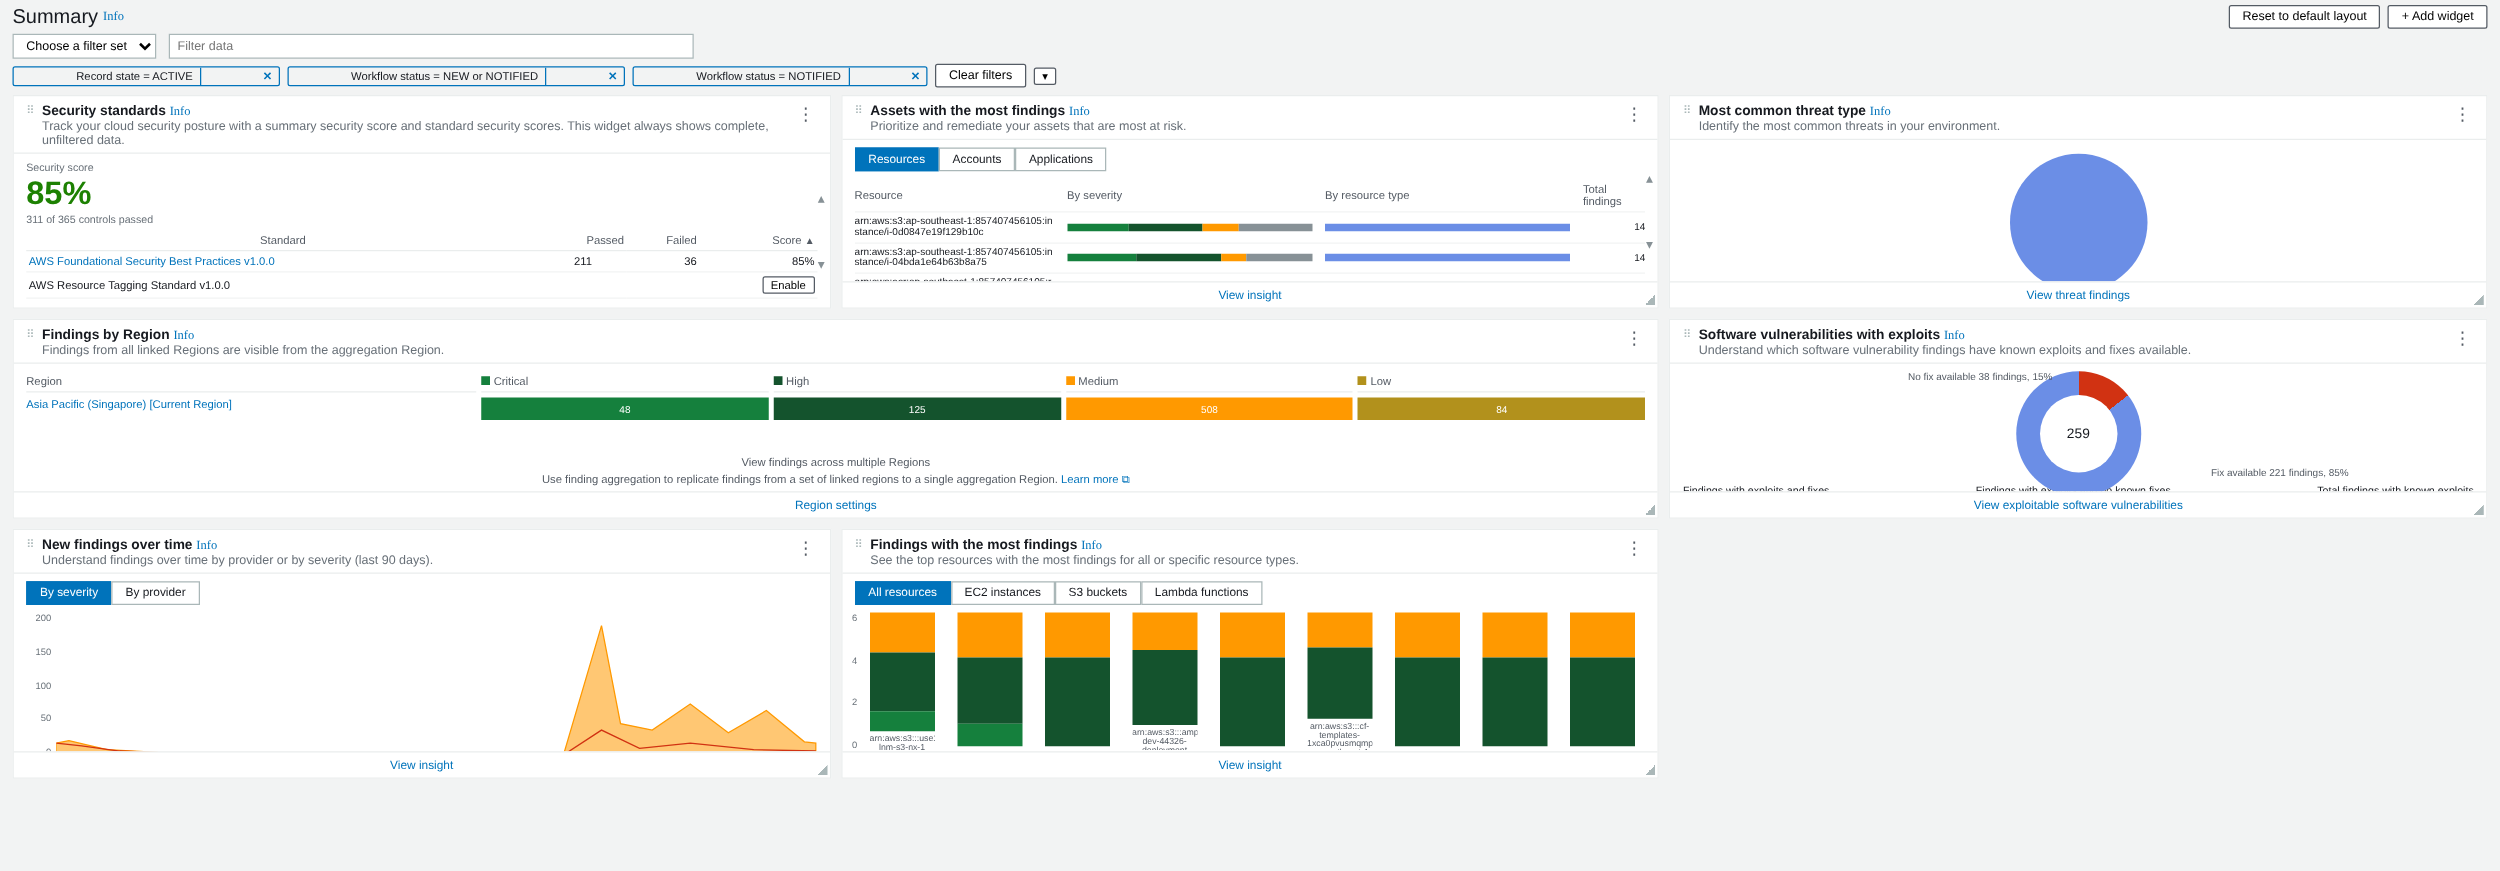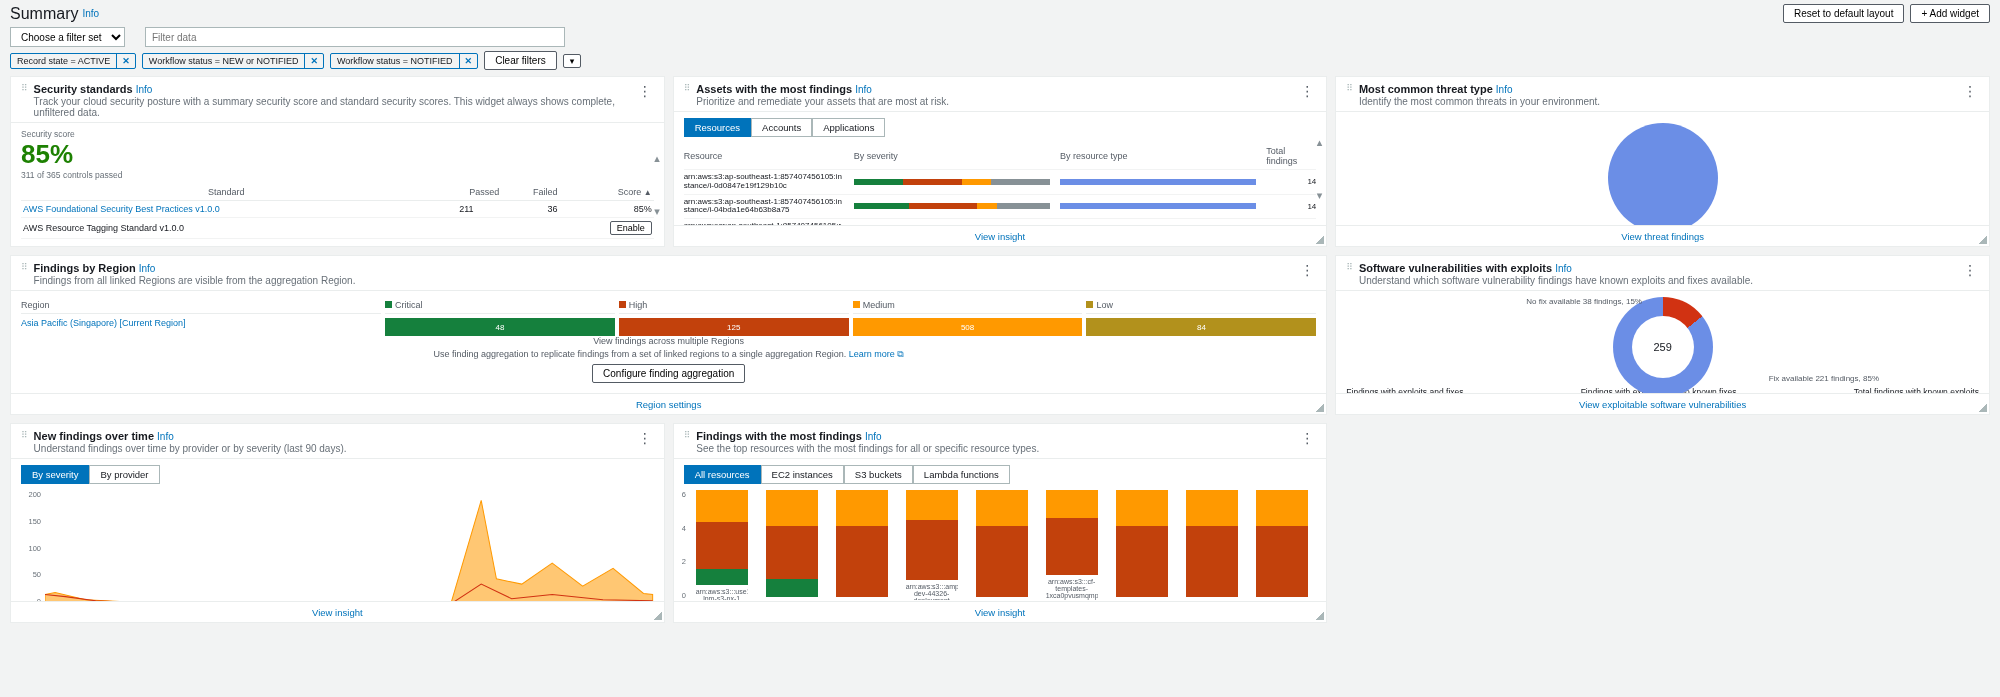--- a/index.html
+++ b/index.html
@@ -1,29 +1,29 @@
 <!DOCTYPE html>
 <html><head>
 <meta charset="utf-8">
 <style>
   * { box-sizing: border-box; margin: 0; padding: 0; }
   body { font-family: "Amazon Ember", "Helvetica Neue", Arial, sans-serif; font-size: 11px; color: #16191f; background: #f2f3f3; }
   .page { width: 2000px; height: 697px; overflow: hidden; padding: 4px 10px; position: relative; }
   .header-row { display: flex; align-items: center; justify-content: space-between; margin-bottom: 4px; }
   .page-title { font-size: 16px; font-weight: 400; display: flex; align-items: center; gap: 4px; }
-  .info-link { color: #0073bb; font-size: 10px; font-weight: 400; }
+  .info-link { color: #0073bb; font-size: 10px; font-weight: 400; font-family: Liberation Serif, serif; }
   .header-actions { display: flex; gap: 6px; }
   .btn { border: 1px solid #545b64; background: #fff; padding: 3px 10px; font-size: 10px; border-radius: 2px; cursor: pointer; display: inline-flex; align-items: center; gap: 4px; }
   .btn.small { padding: 1px 6px; font-size: 9px; }
-  .filter-row { display: flex; gap: 20px; align-items: center; margin-bottom: 4px; }
+  .filter-row { display: flex; gap: 10px; align-items: center; margin-bottom: 4px; }
   select, .search { border: 1px solid #aab7b8; background: #fff; padding: 2px 6px; font-size: 10px; height: 20px; }
   .search { width: 420px; }
   .chips-row { display: flex; gap: 6px; align-items: center; margin-bottom: 6px; }
   .chip-group { display: inline-flex; border: 1px solid #0073bb; border-radius: 2px; overflow: hidden; }
-  .chip-group span { padding: 2px 6px; font-size: 9px; border-right: 1px solid #0073bb; }
+  .chip-group span { padding: 2px 6px; font-size: 9px; border-right: 1px solid #0073bb; margin-left: 44px; }
   .chip-group .x { color: #0073bb; cursor: pointer; font-weight: bold; padding: 2px 5px; border: none; }
   .grid { display: grid; grid-template-columns: repeat(3, 1fr); gap: 8px; }
   .card { background: #fff; border: 1px solid #eaeded; display: flex; flex-direction: column; position: relative; }
   .card-header { display: flex; align-items: flex-start; padding: 6px 10px 4px; border-bottom: 1px solid #eaeded; }
   .card-header .drag { color: #aab7b8; cursor: grab; margin-right: 6px; font-size: 9px; }
   .card-header .titles { flex: 1; }
   .card-title { font-size: 11px; font-weight: 700; display: inline; }
   .card-sub { font-size: 10px; color: #687078; display: block; margin-top: 1px; }
   .card-menu { color: #545b64; cursor: pointer; font-size: 14px; padding: 0 2px; }
   .card-body { flex: 1; padding: 6px 10px; position: relative; overflow: hidden; }
@@ -39,33 +39,33 @@
   .std-table .link { color: #0073bb; }
   .tabs { display: flex; gap: 0; margin-bottom: 6px; }
   .tab { border: 1px solid #aab7b8; padding: 3px 10px; font-size: 9.5px; background: #fff; cursor: pointer; }
   .tab.active { background: #0073bb; color: #fff; border-color: #0073bb; }
   .asset-row { display: grid; grid-template-columns: 160px 1fr 1fr 50px; gap: 10px; align-items: center; font-size: 8px; padding: 3px 0; border-bottom: 1px solid #f2f3f3; }
   .asset-header { color: #545b64; font-size: 9px; }
   .asset-row .arn { color: #16191f; overflow: hidden; word-break: break-all; line-height: 1.1; }
   .barstack { display: flex; height: 6px; width: 100%; }
   .seg { height: 100%; }
   .c-crit { background: #15803d; }
-  .c-high { background: #c2410c; }
+  .c-high { background: #14532d; }
   .c-med { background: #ff9900; }
   .c-low { background: #b2911c; }
   .c-info { background: #879196; }
   .c-blue { background: #6b8ee6; }
   .scroll-arrows { position: absolute; right: 4px; top: 50%; transform: translateY(-50%); display: flex; flex-direction: column; gap: 40px; color: #879196; }
   .donut-wrap { display: flex; align-items: center; justify-content: center; height: 120px; }
   .circle-full { width: 110px; height: 110px; border-radius: 50%; background: #6b8ee6; }
   .region-grid { display: grid; grid-template-columns: 360px 1fr 1fr 1fr 1fr; gap: 4px; font-size: 9px; }
   .region-grid .hdr { color: #545b64; padding: 3px 0; border-bottom: 1px solid #eaeded; }
   .region-grid .hdr .dot { display: inline-block; width: 7px; height: 7px; margin-right: 3px; }
   .sev-bar { height: 18px; display: flex; align-items: center; justify-content: center; color: #fff; font-size: 8px; }
-  .region-msg { text-align: center; font-size: 9px; color: #545b64; margin-top: 0; }
+  .region-msg { text-align: center; font-size: 9px; color: #545b64; margin-top: 29px; }
   .donut2 { position: relative; width: 100px; height: 100px; border-radius: 50%; background: conic-gradient(#d13212 0 52deg, #6b8ee6 52deg 360deg); display: flex; align-items: center; justify-content: center; margin: 0 auto; }
   .donut2::after { content: ""; position: absolute; width: 62px; height: 62px; background: #fff; border-radius: 50%; }
   .donut2 .center { position: relative; z-index: 1; font-size: 11px; }
   .donut-labels { position: absolute; font-size: 8px; color: #545b64; }
   .stats3 { display: flex; justify-content: space-between; margin-top: 10px; font-size: 8.5px; }
   .line-chart { position: relative; height: 130px; margin-top: 4px; }
   .y-axis { position: absolute; left: 0; top: 0; bottom: 14px; width: 20px; display: flex; flex-direction: column; justify-content: space-between; font-size: 7.5px; color: #687078; text-align: right; }
   .plot { position: absolute; left: 24px; right: 0; top: 0; bottom: 14px; border-bottom: 1px solid #d5dbdb; }
   .barcols { display: flex; gap: 18px; align-items: flex-end; height: 110px; margin-top: 6px; margin-left: 12px; }
   .barcol { width: 52px; display: flex; flex-direction: column; justify-content: flex-end; height: 100%; }

